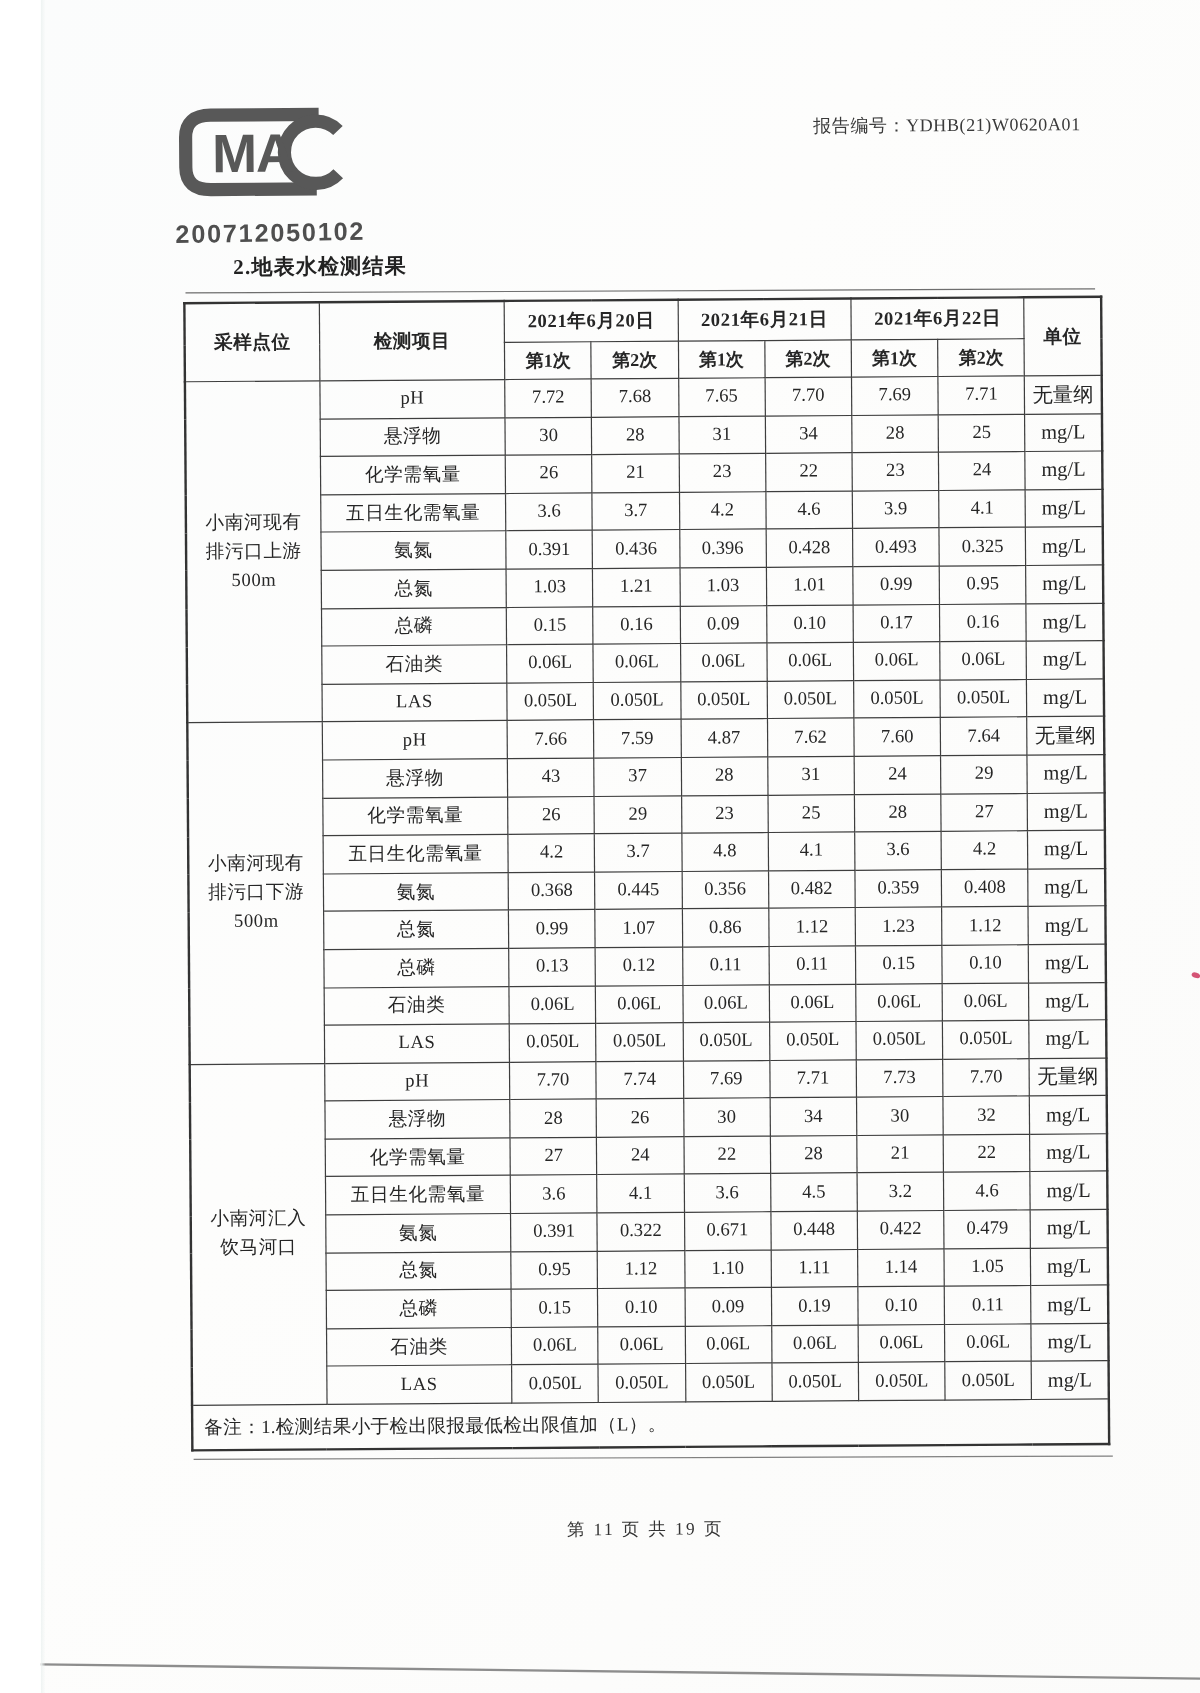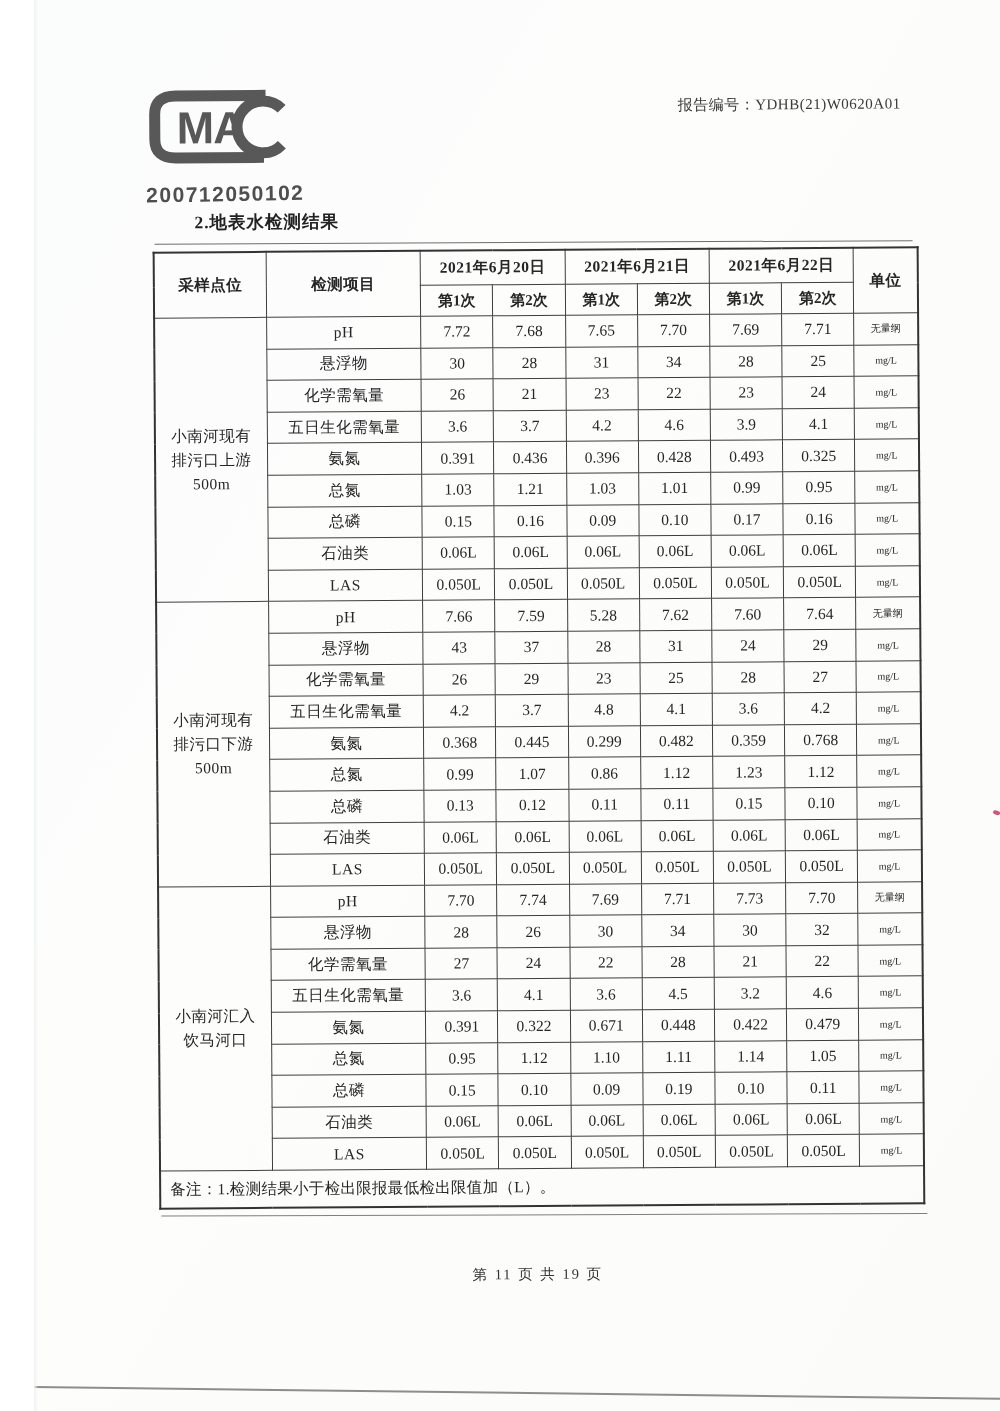--- a/index.html
+++ b/index.html
@@ -47,21 +47,21 @@
   .doc-table th, .doc-table td {
     border:1.5px solid var(--border,#3e3e3e); text-align:center; vertical-align:middle;
     padding:0; overflow:hidden;
   }
   table.doc-table { border:2.2px solid #333; }
   .doc-table thead tr.hdr-row-1 th { height:33px; font-weight:700; font-size:15.5px; letter-spacing:.5px; }
   .doc-table thead tr.hdr-row-2 th { height:30px; font-weight:700; font-size:15px; }
   .doc-table tbody td { height:30.6px; }
   .point-cell { letter-spacing:.5px; line-height:1.55; padding:0 10px !important; }
   .item-cell { letter-spacing:.5px; }
-  .unit-cell { font-size:10px; }
+  .unit-cell { font-size:17px; }
   .remark-cell {
     height:36px; text-align:left !important; padding:0 6px 0 9px !important;
     font-size:15.5px; letter-spacing:.3px;
   }
 
   
   .page-footer {
     position:absolute; left:0; top:1265px; width:100%; text-align:center;
     font-size:14.5px; letter-spacing:2px; color:#333;
   }
@@ -225,21 +225,21 @@
               <td class="value-cell">0.050L</td>
               <td class="value-cell">0.050L</td>
               <td class="value-cell">0.050L</td>
               <td class="unit-cell">mg/L</td>
             </tr>
             <tr>
               <td rowspan="9" class="point-cell">小南河现有排污口下游500m</td>
               <td class="item-cell">pH</td>
               <td class="value-cell">7.66</td>
               <td class="value-cell">7.59</td>
-              <td class="value-cell">5.28</td>
+              <td class="value-cell">4.87</td>
               <td class="value-cell">7.62</td>
               <td class="value-cell">7.60</td>
               <td class="value-cell">7.64</td>
               <td class="unit-cell">无量纲</td>
             </tr>
             <tr>
               <td class="item-cell">悬浮物</td>
               <td class="value-cell">43</td>
               <td class="value-cell">37</td>
               <td class="value-cell">28</td>
@@ -265,24 +265,24 @@
               <td class="value-cell">4.8</td>
               <td class="value-cell">4.1</td>
               <td class="value-cell">3.6</td>
               <td class="value-cell">4.2</td>
               <td class="unit-cell">mg/L</td>
             </tr>
             <tr>
               <td class="item-cell">氨氮</td>
               <td class="value-cell">0.368</td>
               <td class="value-cell">0.445</td>
-              <td class="value-cell">0.299</td>
+              <td class="value-cell">0.356</td>
               <td class="value-cell">0.482</td>
               <td class="value-cell">0.359</td>
-              <td class="value-cell">0.768</td>
+              <td class="value-cell">0.408</td>
               <td class="unit-cell">mg/L</td>
             </tr>
             <tr>
               <td class="item-cell">总氮</td>
               <td class="value-cell">0.99</td>
               <td class="value-cell">1.07</td>
               <td class="value-cell">0.86</td>
               <td class="value-cell">1.12</td>
               <td class="value-cell">1.23</td>
               <td class="value-cell">1.12</td>

